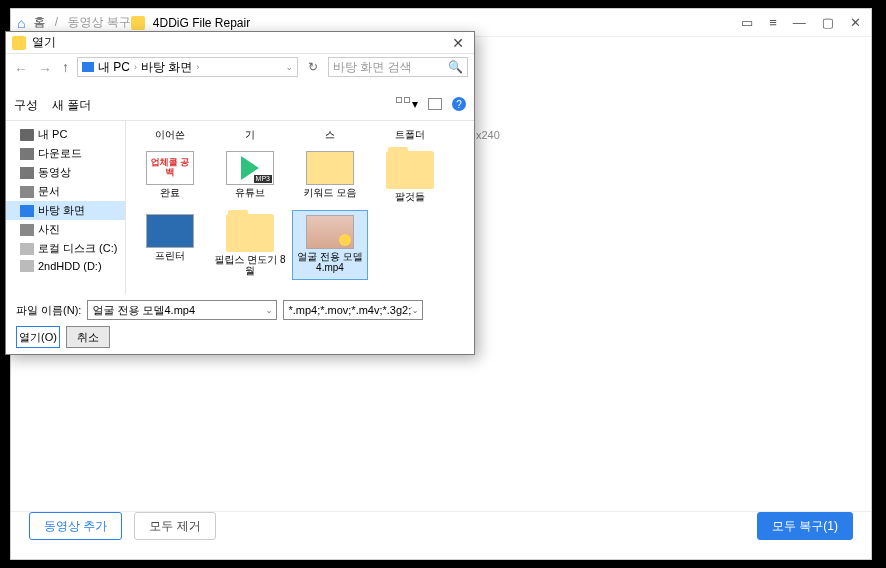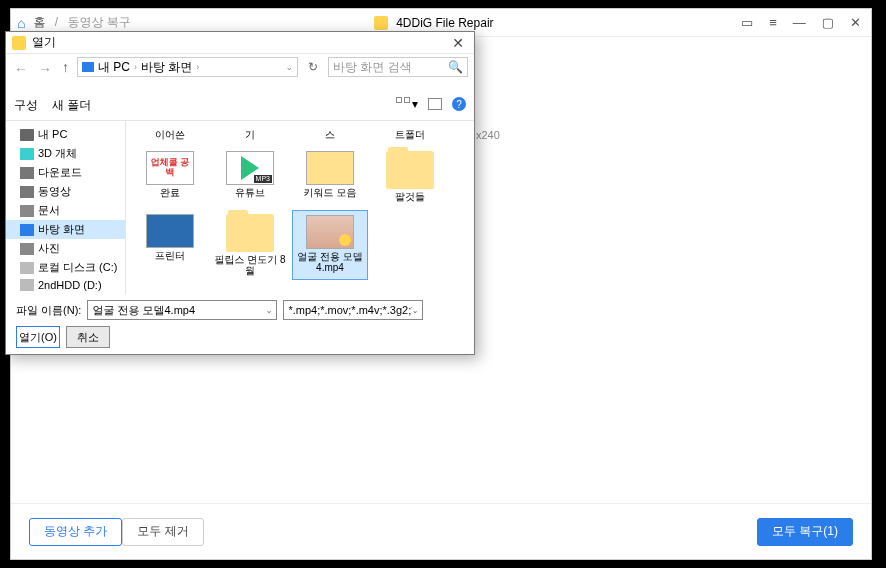--- a/index.html
+++ b/index.html
@@ -3,28 +3,28 @@
 <meta charset="utf-8">
 <style>
 *{box-sizing:border-box;margin:0;padding:0;font-family:"Malgun Gothic","Segoe UI",sans-serif;}
 body{background:#000;width:886px;height:568px;overflow:hidden;}
 .app-window{position:absolute;left:10px;top:8px;width:862px;height:552px;background:#fff;border:1px solid #ccc;display:flex;flex-direction:column;}
 .title-bar{height:28px;display:flex;align-items:center;padding:0 6px;border-bottom:1px solid #eee;font-size:12px;}
 .home-icon{color:#2b7de9;font-size:14px;margin-right:8px;}
 .breadcrumb{color:#555;}
 .breadcrumb .sep{color:#999;margin:0 6px;}
 .breadcrumb .cur{color:#999;}
-.title-center{flex:1;display:flex;justify-content:center;align-items:center;gap:8px;}
+.title-center{flex:1;display:flex;justify-content:flex-start;align-items:center;gap:8px;}
 .title-center .appicon{width:14px;height:14px;background:#ffd54f;border-radius:2px;}
 .win-controls{display:flex;gap:8px;align-items:center;}
 .win-controls span{font-size:13px;color:#555;padding:2px 4px;}
 .chat-icon::before{content:"▭";}
 .menu-icon::before{content:"≡";}
 .app-body{flex:1;position:relative;}
-.app-footer{height:56px;display:flex;align-items:center;padding:0 18px;border-top:1px solid #eee;}
+.app-footer{height:48px;display:flex;align-items:flex-start;padding:0 18px;border-top:1px solid #eee;gap:12px;}
 .btn{height:28px;padding:0 14px;font-size:12px;border:1px solid #ccc;background:#fff;border-radius:3px;color:#444;}
 .btn-primary-outline{border-color:#2b7de9;color:#2b7de9;}
 .btn-primary-fill{background:#2b7de9;color:#fff;border-color:#2b7de9;margin-left:auto;}
 .size-hint{position:absolute;left:465px;top:92px;font-size:11px;color:#888;}
 
 .file-dialog{position:absolute;left:5px;top:31px;width:470px;height:324px;background:#fff;border:1px solid #7a7a7a;box-shadow:4px 4px 14px rgba(0,0,0,.3);display:flex;flex-direction:column;font-size:12px;}
 .fd-title{height:22px;display:flex;align-items:center;padding:0 6px;border-bottom:1px solid #e5e5e5;}
 .fd-title .icon{width:14px;height:14px;background:#ffd54f;margin-right:6px;border-radius:2px;}
 .fd-title .close{margin-left:auto;font-size:14px;color:#444;padding:0 4px;}
 .fd-nav{height:26px;display:flex;align-items:center;gap:6px;padding:0 6px;}
@@ -148,24 +148,20 @@
       <span class="help">?</span>
     </div>
   </div>
   <div class="fd-body">
     <div class="fd-tree" id="tree">
         <div class="tree-item">
           <span class="ti-icon ic-pc"></span>
           <span>내 PC</span>
         </div>
         <div class="tree-item">
-          <span class="ti-icon ic-3d"></span>
-          <span>3D 개체</span>
-        </div>
-        <div class="tree-item">
           <span class="ti-icon ic-dl"></span>
           <span>다운로드</span>
         </div>
         <div class="tree-item">
           <span class="ti-icon ic-vid"></span>
           <span>동영상</span>
         </div>
         <div class="tree-item">
           <span class="ti-icon ic-doc"></span>
           <span>문서</span>

